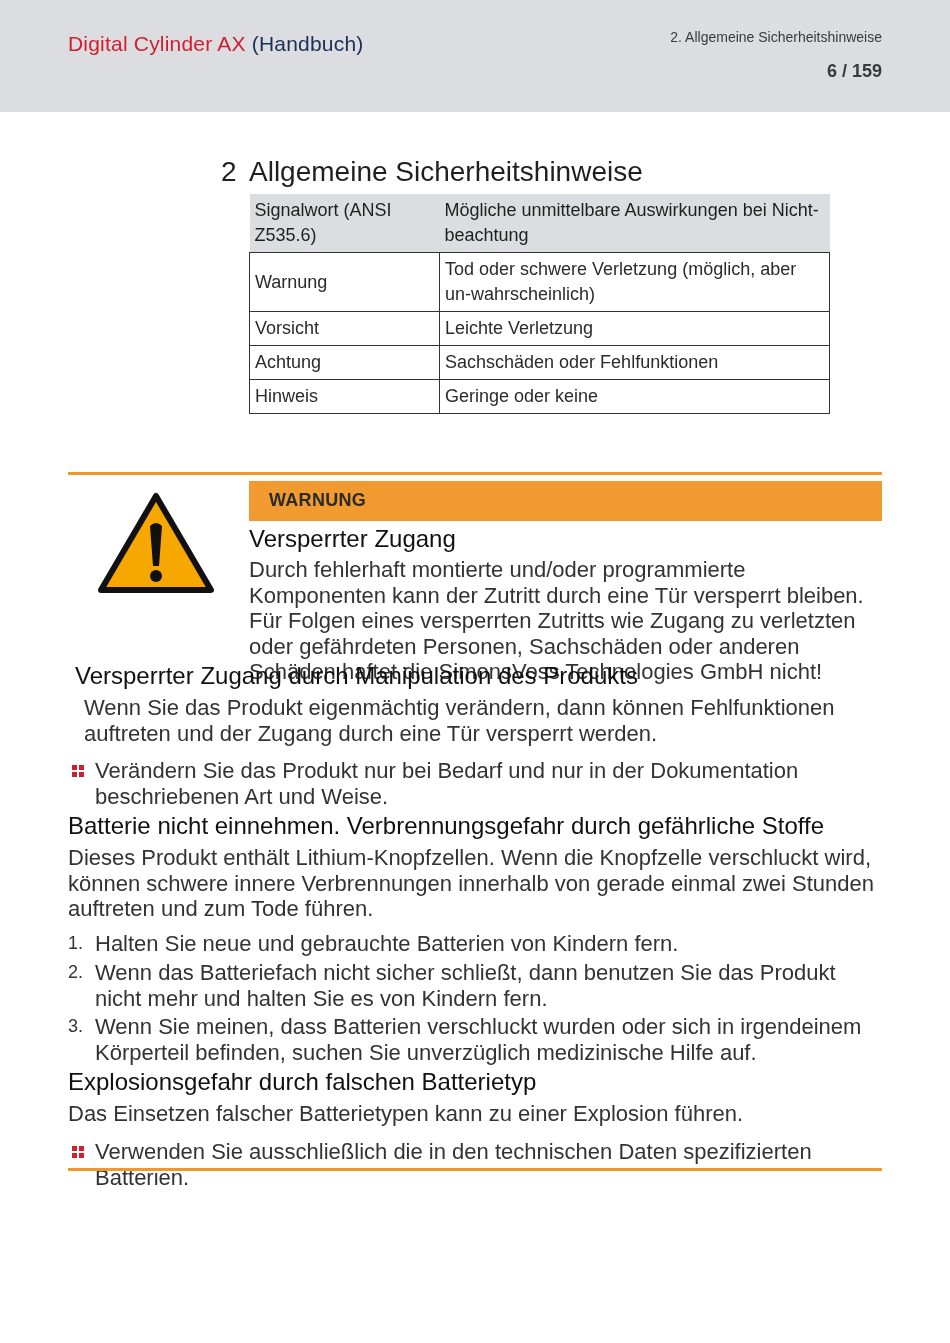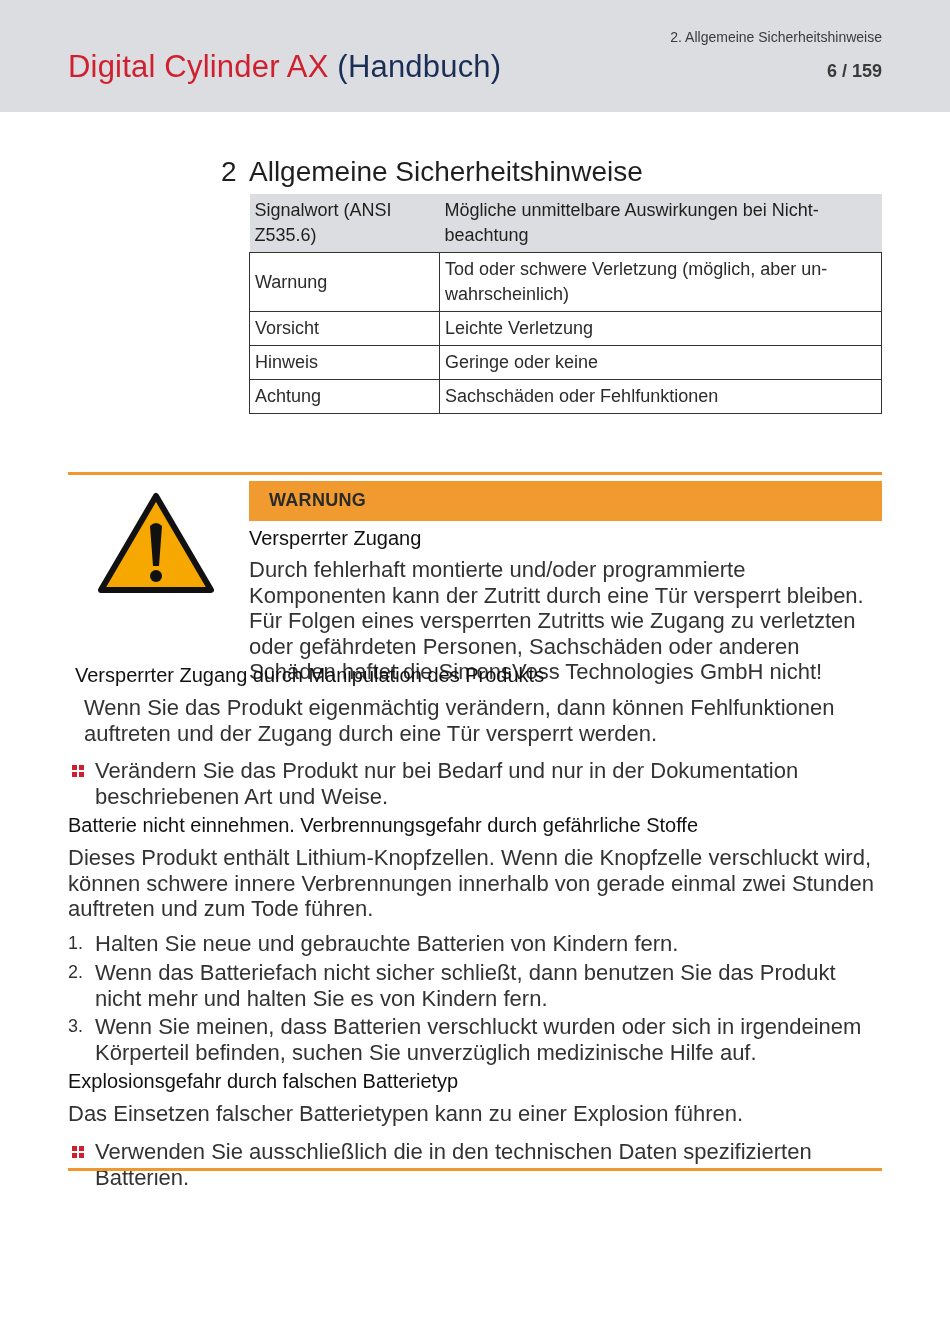--- a/index.html
+++ b/index.html
@@ -1,41 +1,41 @@
 <!DOCTYPE html>
 <html><head>
   <meta charset="utf-8">
   <style>
     * { box-sizing: border-box; margin: 0; padding: 0; }
     html, body { width: 950px; height: 1343px; background: #ffffff; }
     body { font-family: "Liberation Sans", "DejaVu Sans", sans-serif; color: #2b2b2b; position: relative; overflow: hidden; }
 
     .header { position: absolute; left: 0; top: 0; width: 950px; height: 112px; background: #dcdde0; }
-    .doc-title { position: absolute; left: 68px; top: 49px; font-size: 31px; letter-spacing: 0.2px; }
+    .doc-title { position: absolute; left: 68px; top: 32px; font-size: 21px; letter-spacing: 0.2px; }
     .doc-title .red { color: #d01f2e; }
     .doc-title .blue { color: #1b2f56; }
     .hdr-section { position: absolute; right: 68px; top: 29px; font-size: 14px; color: #3a3a3a; text-align: right; }
     .hdr-page { position: absolute; right: 68px; top: 61px; font-size: 18px; color: #3a3a3a; text-align: right; font-weight: bold; }
 
     .chapter { position: absolute; left: 221px; top: 156px; font-size: 28px; color: #1f1f1f; }
     .chapter .num { display: inline-block; width: 28px; }
 
-    table.sig { position: absolute; left: 249px; top: 194px; width: 633px; border-collapse: collapse; font-size: 18px; color: #2b2b2b; }
+    table.sig { position: absolute; left: 249px; top: 194px; width: 581px; border-collapse: collapse; font-size: 18px; color: #2b2b2b; }
     table.sig th { background: #dcdde0; font-weight: normal; text-align: left; vertical-align: top; padding: 4px 5px 4px 5px; line-height: 25px; color: #1f1f1f; }
     table.sig td { border: 1.5px solid #333; padding: 4px 5px; line-height: 25px; vertical-align: middle; }
     table.sig td.c1 { width: 190px; }
     table.sig th.c1 { width: 190px; }
 
     .orange-rule { position: absolute; left: 68px; width: 814px; height: 3px; background: #f0982e; }
     .warn-banner { position: absolute; left: 249px; top: 481px; width: 633px; height: 40px; background: #f09a30; }
     .warn-banner span { position: absolute; left: 20px; top: 9px; font-size: 18px; font-weight: bold; color: #2a2a2a; letter-spacing: 0.3px; }
     .warn-icon { position: absolute; left: 98px; top: 492px; width: 116px; height: 102px; }
 
     .t { position: absolute; font-size: 22px; line-height: 25.5px; color: #333; }
-    .h { position: absolute; font-size: 20px; line-height: 25px; color: #111; }
+    .h { position: absolute; font-size: 24px; line-height: 25px; color: #111; }
     .bullet { position: absolute; width: 12px; height: 12px; }
     .bullet i { position: absolute; width: 5px; height: 5px; background: #d01f2e; }
     .bullet i:nth-child(1) { left: 0; top: 0; }
     .bullet i:nth-child(2) { left: 7px; top: 0; }
     .bullet i:nth-child(3) { left: 0; top: 7px; }
     .bullet i:nth-child(4) { left: 7px; top: 7px; }
     .num-mark { position: absolute; font-size: 18px; line-height: 25px; color: #333; }
   </style>
 </head>
 <body>
@@ -63,26 +63,26 @@
   <tbody>
     <tr>
       <td class="c1">Warnung</td>
       <td>Tod oder schwere Verletzung (möglich, aber un-wahrscheinlich)</td>
     </tr>
     <tr>
       <td class="c1">Vorsicht</td>
       <td>Leichte Verletzung</td>
     </tr>
     <tr>
+      <td class="c1">Achtung</td>
+      <td>Sachschäden oder Fehlfunktionen</td>
+    </tr>
+    <tr>
       <td class="c1">Hinweis</td>
       <td>Geringe oder keine</td>
-    </tr>
-    <tr>
-      <td class="c1">Achtung</td>
-      <td>Sachschäden oder Fehlfunktionen</td>
     </tr>
   </tbody>
 </table>
 
 <div class="orange-rule" style="top:472px;"></div>
 
 <svg class="warn-icon" viewBox="0 0 116 102">
   <polygon points="58,4 113,98 3,98" fill="#f6a800" stroke="#111" stroke-width="6" stroke-linejoin="round"></polygon>
   <path d="M52,34 Q58,28 64,34 L61,74 L55,74 Z" fill="#111"></path>
   <circle cx="58" cy="84" r="6" fill="#111"></circle>

